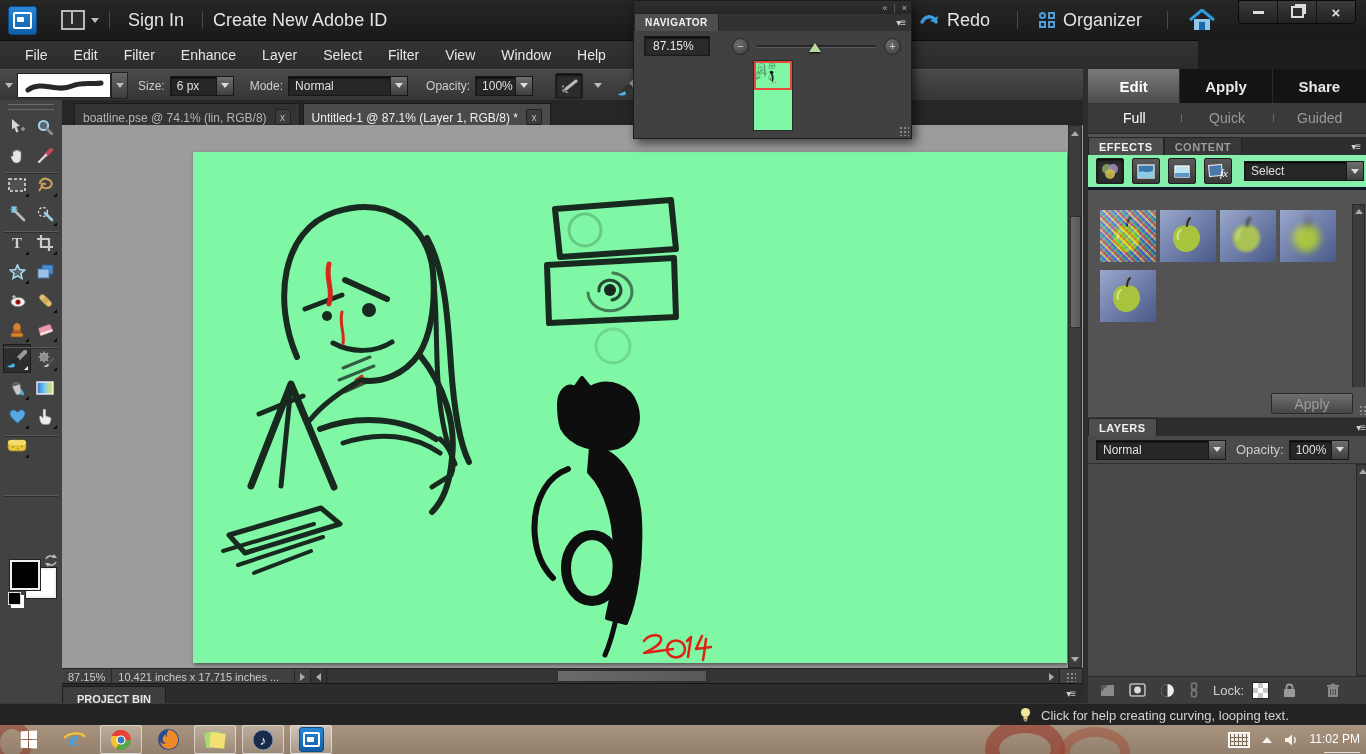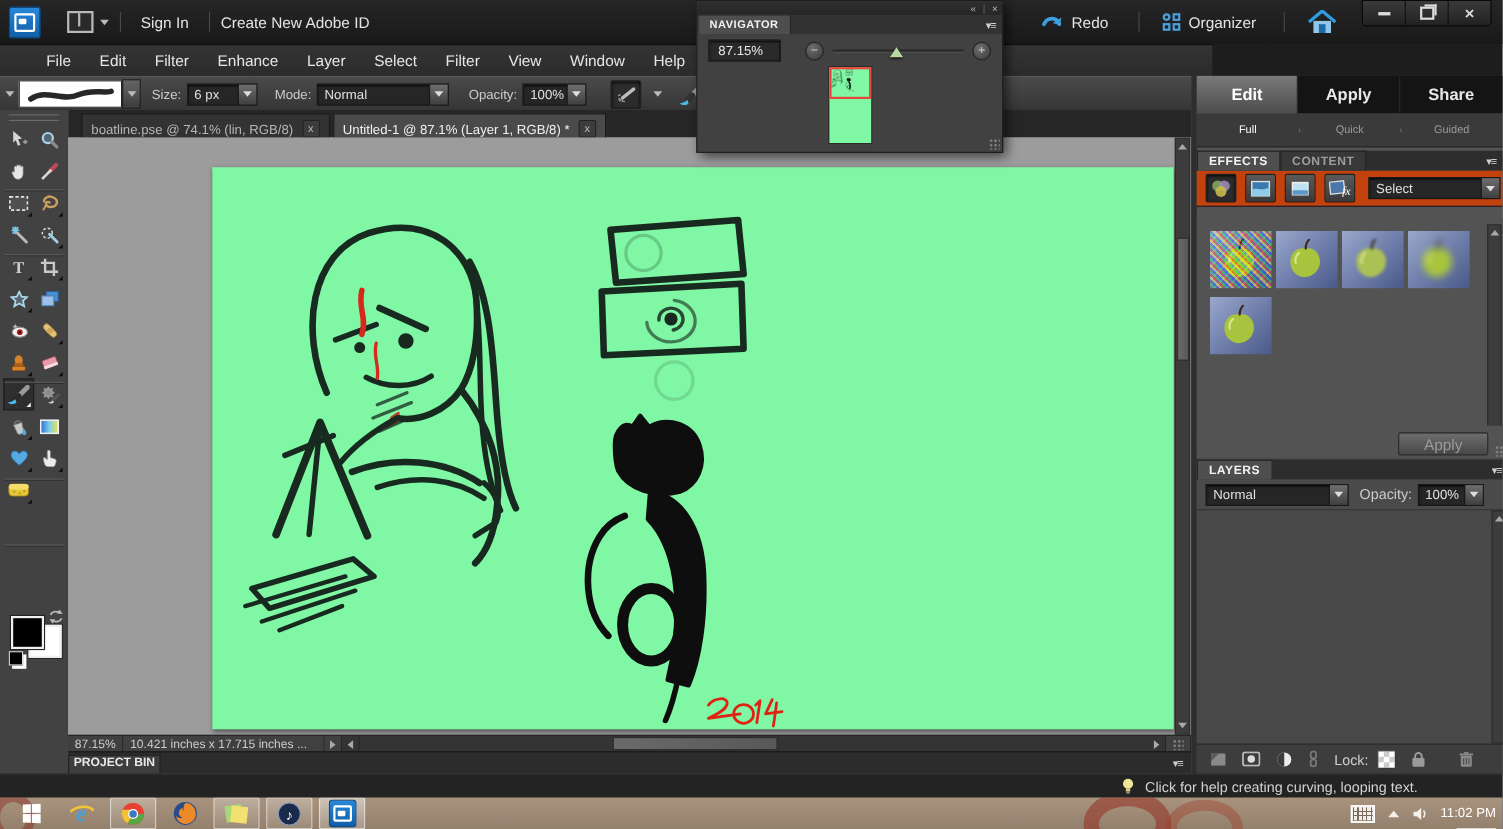--- a/index.html
+++ b/index.html
@@ -10,31 +10,31 @@
   .sep-v{width:1px;height:18px;background:#4a4a4a;margin:0 10px;}
   
   #titlebar{left:0;top:0;width:1366px;height:40px;background:linear-gradient(#262626,#191919);}
   .app-icon{width:27px;height:27px;background:linear-gradient(#2a87d8,#0f5ea8);border:1px solid #0c4c86;border-radius:3px;
             display:flex;align-items:center;justify-content:center;}
   .app-icon .inner{width:15px;height:13px;border:2px solid #fff;border-radius:2px;position:relative;}
   .app-icon .inner::after{content:"";position:absolute;left:2px;top:3px;width:7px;height:5px;background:#fff;border-radius:1px;}
   .arrange-icon{width:20px;height:16px;border:2px solid #b9b9b9;position:relative;background:#2a2a2a;}
   .arrange-icon::after{content:"";position:absolute;left:8px;top:0;width:2px;height:12px;background:#b9b9b9;}
   .caret{width:0;height:0;border-left:4px solid transparent;border-right:4px solid transparent;border-top:5px solid #bbb;display:inline-block;}
-  .tbtext{color:#e4e4e4;font-size:14px;}
+  .tbtext{color:#e4e4e4;font-size:18px;}
   .winbtns{display:flex;border:1px solid #090909;border-radius:0 0 4px 4px;background:linear-gradient(#3a3a3a,#222);}
   .winbtn{width:38px;height:22px;display:flex;align-items:center;justify-content:center;color:#ddd;font-size:13px;border-right:1px solid #111;}
   .winbtn:last-child{border-right:none;}
   .restore-glyph{width:9px;height:8px;border:2px solid #ddd;position:relative;}
   .restore-glyph::before{content:"";position:absolute;left:2px;top:-4px;width:9px;height:8px;border:2px solid #ddd;border-bottom:none;border-left:none;}
   .org-grid{display:grid;grid-template-columns:7px 7px;grid-gap:2px;}
   .org-grid i{width:7px;height:7px;border:2px solid #4ba0dc;box-sizing:border-box;}
   .org-grid i.f{border-radius:50%;}
   
-  #menubar{left:0;top:40px;width:1102px;height:29px;background:linear-gradient(#343434,#2b2b2b);border-top:1px solid #0d0d0d;display:flex;align-items:center;padding-left:29px;box-sizing:border-box;}
+  #menubar{left:0;top:40px;width:1198px;height:29px;background:linear-gradient(#343434,#2b2b2b);border-top:1px solid #0d0d0d;display:flex;align-items:center;padding-left:12px;box-sizing:border-box;}
   .menu-item{padding:0 13px;font-size:14px;color:#e6e6e6;height:29px;display:flex;align-items:center;cursor:default;}
   
   #optionsbar{left:0;top:69px;width:1085px;height:31px;background:linear-gradient(#4a4a4a,#353535);border-top:1px solid #585858;border-bottom:1px solid #161616;}
   .dd{background:#262626;border:1px solid #191919;box-shadow:inset 0 1px 2px #000;color:#e0e0e0;display:flex;align-items:center;height:18px;font-size:12px;}
   .dd .val{flex:1;padding:0 6px;white-space:nowrap;overflow:hidden;}
   .dd .btn{width:16px;height:18px;background:linear-gradient(#6e6e6e,#3f3f3f);border-left:1px solid #191919;display:flex;align-items:center;justify-content:center;}
   .dd .btn .caret{border-top-color:#ddd;}
   .optlabel{color:#ccc;font-size:12px;margin-right:5px;}
   .sq-btn{width:26px;height:24px;border:1px solid #202020;background:linear-gradient(#5a5a5a,#3a3a3a);display:flex;align-items:center;justify-content:center;border-radius:2px;}
   .sq-btn.pressed{background:#2c2c2c;box-shadow:inset 0 1px 3px #000;}
@@ -61,28 +61,28 @@
   .sb{background:#3c3c3c;border:1px solid #2a2a2a;box-sizing:border-box;}
   .sb-thumb{background:linear-gradient(90deg,#6a6a6a,#585858);border:1px solid #2e2e2e;box-sizing:border-box;position:absolute;}
   .sb-arr{position:absolute;width:0;height:0;}
   .arr-up{border-left:4px solid transparent;border-right:4px solid transparent;border-bottom:5px solid #aaa;}
   .arr-dn{border-left:4px solid transparent;border-right:4px solid transparent;border-top:5px solid #aaa;}
   .arr-lf{border-top:4px solid transparent;border-bottom:4px solid transparent;border-right:5px solid #aaa;}
   .arr-rt{border-top:4px solid transparent;border-bottom:4px solid transparent;border-left:5px solid #aaa;}
   #statusrow{position:absolute;left:0;top:568px;width:1021px;height:15px;background:#383838;border-top:1px solid #222;display:flex;align-items:center;font-size:11px;color:#ccc;}
   .status-box{background:#404040;border-right:1px solid #262626;height:15px;display:flex;align-items:center;padding:0 6px;}
   #projectbin{position:absolute;left:0;top:583px;width:1021px;height:20px;background:#2c2c2c;border-top:1px solid #161616;}
-  .bin-tab{position:absolute;left:0;top:2px;height:18px;background:#3e3e3e;border:1px solid #1c1c1c;border-bottom:none;display:flex;align-items:flex-start;padding:0 4px;font-size:11px;font-weight:bold;color:#e8e8e8;}
+  .bin-tab{position:absolute;left:0;top:2px;height:18px;background:#3e3e3e;border:1px solid #1c1c1c;border-bottom:none;display:flex;align-items:flex-end;padding:0 14px;font-size:11px;font-weight:bold;color:#e8e8e8;}
   .panelmenu{color:#cfcfcf;font-size:10px;letter-spacing:-1px;}
   
   #rightpanel{left:1083px;top:69px;width:283px;height:634px;background:#535353;border-left:5px solid #2e2e2e;box-sizing:border-box;}
   .mode-tab{width:92px;height:34px;display:flex;align-items:center;justify-content:center;font-size:15px;font-weight:bold;}
   .mode-tab.active{background:linear-gradient(#7a7a7a,#4c4c4c);color:#fff;}
   .mode-tab.dark{background:#141414;color:#e8e8e8;border-left:1px solid #2a2a2a;}
-  .submode{flex:1;text-align:center;font-size:10px;color:#9a9a9a;position:relative;}
+  .submode{flex:1;text-align:center;font-size:14px;color:#9a9a9a;position:relative;}
   .submode.active{color:#fff;}
   .submode + .submode::before{content:"";position:absolute;left:0;top:4px;bottom:4px;width:1px;background:#6a6a6a;}
   .panel-hdr{background:#2d2d2d;height:18px;display:flex;align-items:flex-end;}
   .panel-tab{height:17px;padding:0 10px;display:flex;align-items:center;font-size:11px;font-weight:bold;letter-spacing:.5px;}
   .panel-tab.active{background:#4e4e4e;color:#f2f2f2;border:1px solid #242424;border-bottom:none;}
   .panel-tab.idle{background:#383838;color:#9d9d9d;border:1px solid #242424;border-bottom:none;}
   .thumb{width:56px;height:52px;position:relative;overflow:hidden;background:linear-gradient(135deg,#9aa8cc 0%,#6c7ba8 55%,#4a5a88 100%);}
   .noise-overlay{position:absolute;inset:0;background:
       repeating-linear-gradient(45deg,rgba(230,60,60,.55) 0 2px,rgba(60,200,90,.55) 2px 4px,rgba(70,90,230,.5) 4px 6px,rgba(235,220,70,.55) 6px 8px),
       repeating-linear-gradient(-45deg,rgba(60,200,90,.4) 0 2px,rgba(230,60,60,.4) 2px 4px,rgba(235,220,70,.4) 4px 6px,rgba(70,90,230,.4) 6px 8px);
@@ -594,21 +594,21 @@
   <div class="panel-hdr" style="margin-top:3px;position:relative">
     <div class="panel-tab active">
         <span>EFFECTS</span>
       </div>
     <div class="panel-tab idle">
         <span>CONTENT</span>
       </div>
     <span class="panelmenu" style="position:absolute;right:6px;top:4px">▾≡</span>
   </div>
 
-  <div class="row" style="height:32px;background:#c2410c;border-bottom:1px solid #0f172a;padding-left:8px;gap:8px">
+  <div class="row" style="height:32px;background:#86efac;border-bottom:3px solid #0f172a;padding-left:8px;gap:8px">
     <div class="sq-btn pressed">
       <svg width="18" height="16" viewBox="0 0 18 16">
           <circle cx="6" cy="6" r="5" fill="#7a9a5a"></circle>
           <circle cx="12" cy="6" r="5" fill="#9a8ab8" opacity=".9"></circle>
           <circle cx="9" cy="11" r="5" fill="#c8b84a" opacity=".9"></circle>
         </svg>
     </div>
     <div class="sq-btn">
       <svg width="18" height="15" viewBox="0 0 18 15">
           <rect x="1" y="1" width="16" height="13" fill="#3a78b0" stroke="#ddd" stroke-width="1.4"></rect>

